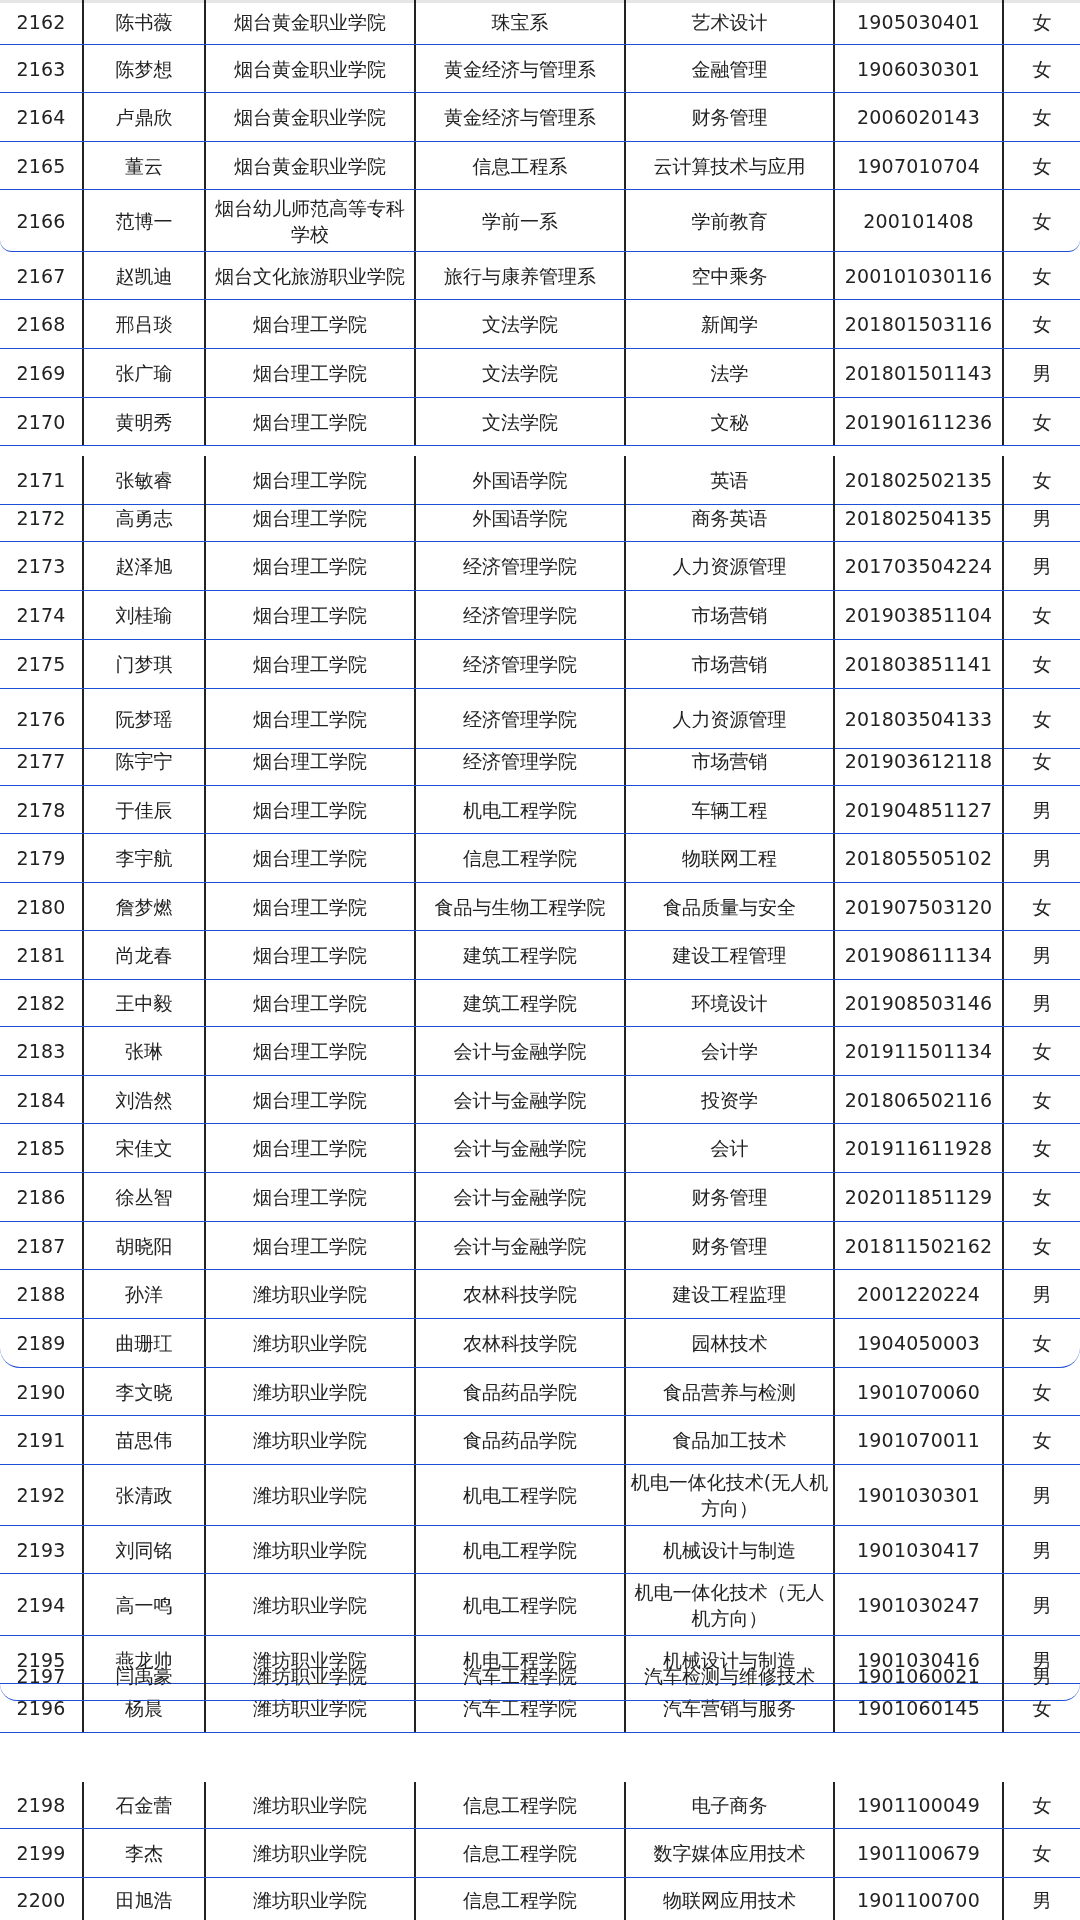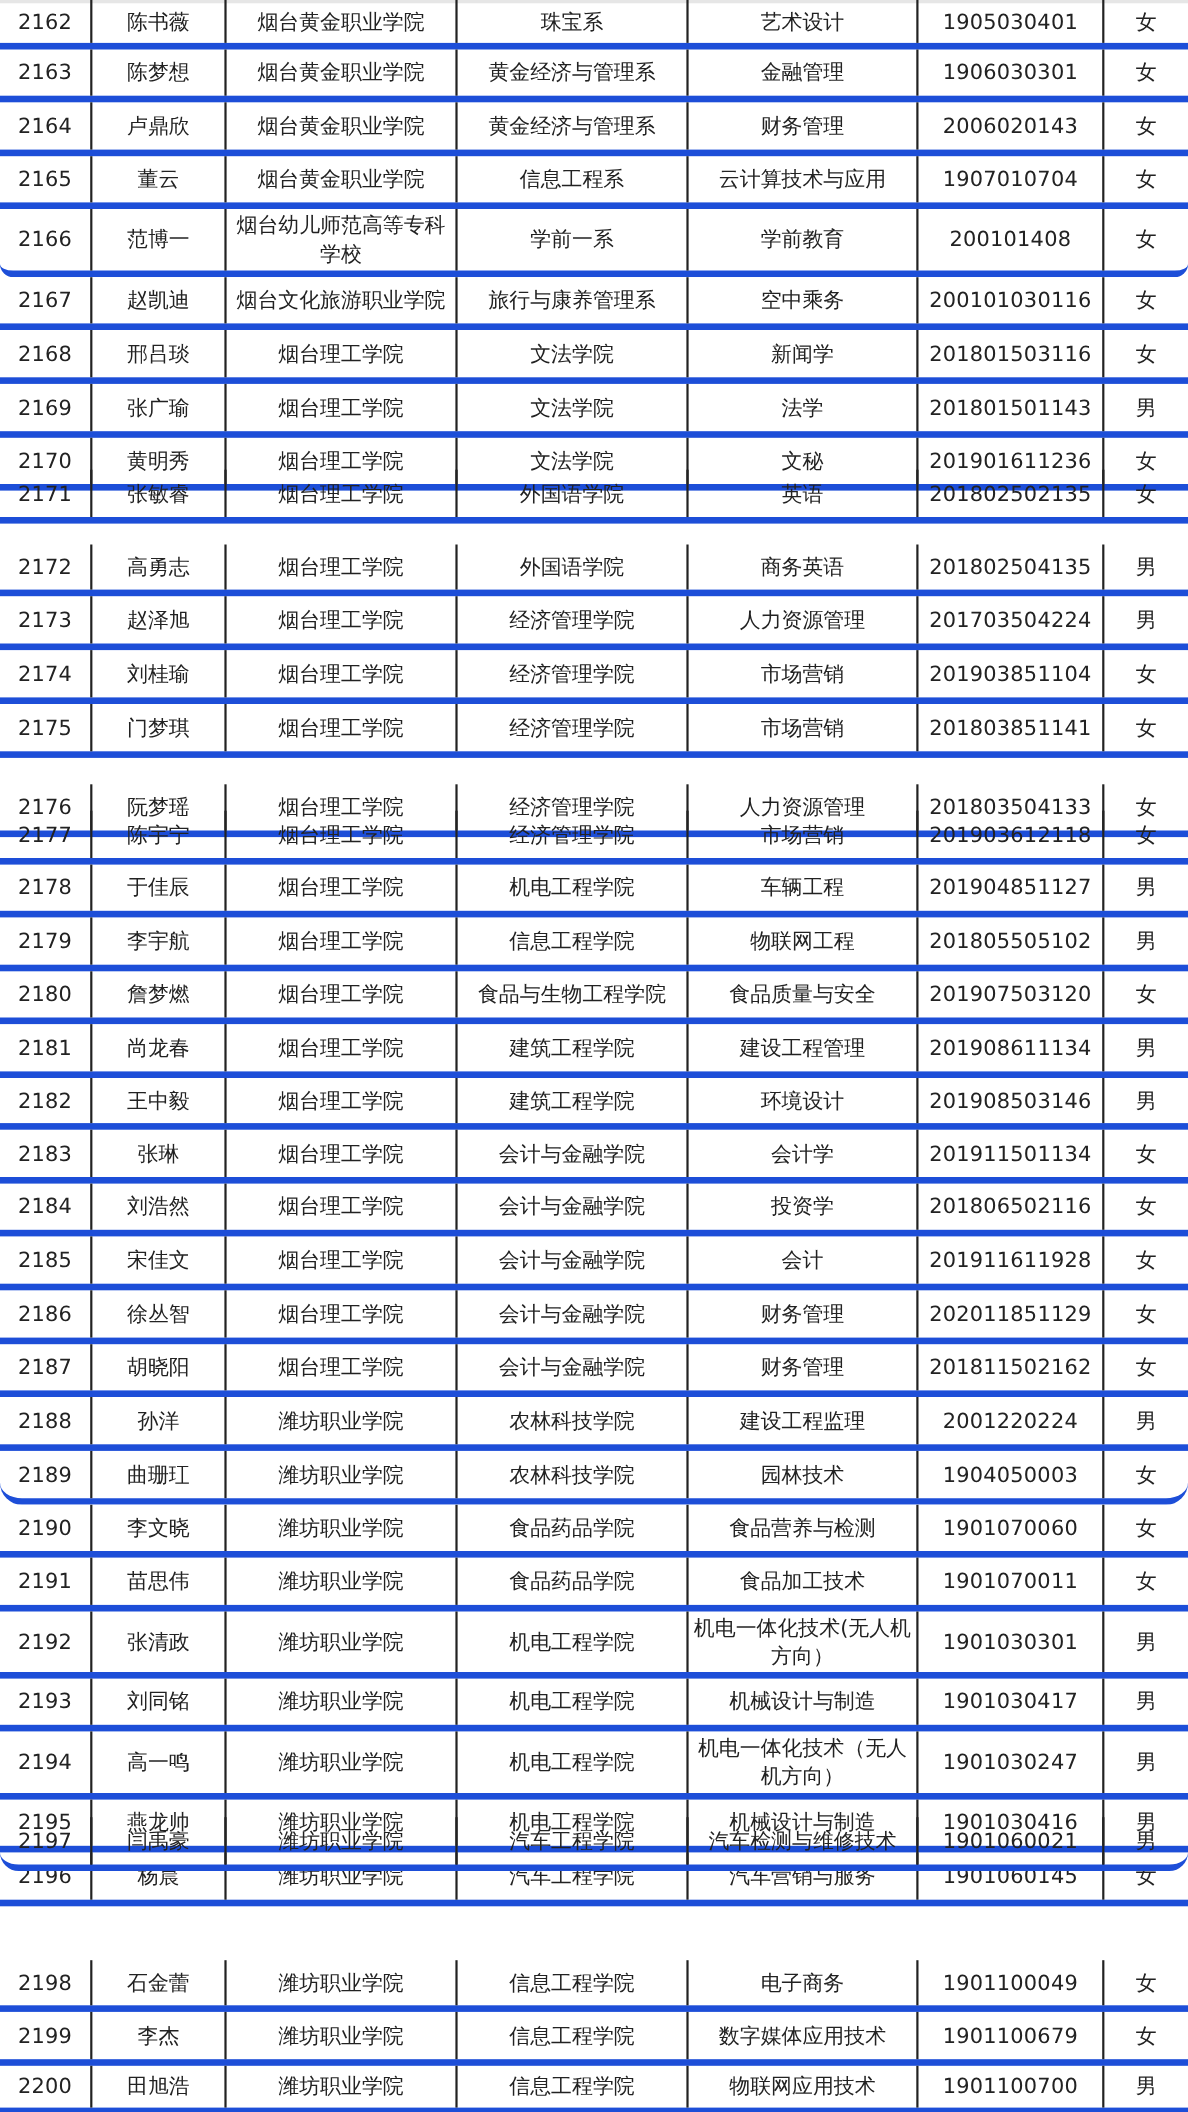--- a/index.html
+++ b/index.html
@@ -1,20 +1,20 @@
 <!DOCTYPE html>
 <html><head>
   <meta charset="utf-8">
   <style>
     html, body { margin: 0; padding: 0; background: #ffffff; }
     body { width: 1080px; height: 1920px; overflow: hidden; position: relative;
            font-family: "DejaVu Sans", "Liberation Sans", sans-serif; color: #222; }
     .topstrip { position: absolute; left: 0; top: 0; width: 1080px; height: 3px; background: #e6e6e6; }
     #table { position: absolute; left: 0; top: 0; width: 1080px; }
-    .row { position: absolute; left: 0; width: 1080px; border-bottom: 6px solid #1d4ed8; box-sizing: border-box; }
+    .row { position: absolute; left: 0; width: 1080px; border-bottom: 1px solid #1d4ed8; box-sizing: border-box; }
     .cell { position: absolute; top: 0; bottom: 0; display: flex; align-items: center; justify-content: center;
             text-align: center; font-size: 19px; line-height: 26px; box-sizing: border-box;
             border-right: 2px solid #222; padding: 0 3px; }
     .c0 { left: 0; width: 84px; }
     .c1 { left: 84px; width: 122px; }
     .c2 { left: 206px; width: 419px; }
     .c3 { left: 625px; width: 210px; }
     .c4 { left: 835px; width: 169px; }
     
     .c2 { left: 206px; width: 210px; }
@@ -103,21 +103,21 @@
     </div>
     <div class="row" style="top: 398px; height: 48px;">
       <div class="cell c0 num">2170</div>
       <div class="cell c1">黄明秀</div>
       <div class="cell c2">烟台理工学院</div>
       <div class="cell c3">文法学院</div>
       <div class="cell c4">文秘</div>
       <div class="cell c5x num">201901611236</div>
       <div class="cell c6">女</div>
     </div>
-    <div class="row" style="top: 427px; height: 49px;">
+    <div class="row" style="top: 456px; height: 49px;">
       <div class="cell c0 num">2171</div>
       <div class="cell c1">张敏睿</div>
       <div class="cell c2">烟台理工学院</div>
       <div class="cell c3">外国语学院</div>
       <div class="cell c4">英语</div>
       <div class="cell c5x num">201802502135</div>
       <div class="cell c6">女</div>
     </div>
     <div class="row" style="top: 495px; height: 47px;">
       <div class="cell c0 num">2172</div>
@@ -148,21 +148,21 @@
     </div>
     <div class="row" style="top: 640px; height: 49px;">
       <div class="cell c0 num">2175</div>
       <div class="cell c1">门梦琪</div>
       <div class="cell c2">烟台理工学院</div>
       <div class="cell c3">经济管理学院</div>
       <div class="cell c4">市场营销</div>
       <div class="cell c5x num">201803851141</div>
       <div class="cell c6">女</div>
     </div>
-    <div class="row" style="top: 713px; height: 48px; padding-left: 47px;">
+    <div class="row" style="top: 689px; height: 60px; padding-left: 47px;">
       <div class="cell c0 num">2176</div>
       <div class="cell c1">阮梦瑶</div>
       <div class="cell c2">烟台理工学院</div>
       <div class="cell c3">经济管理学院</div>
       <div class="cell c4">人力资源管理</div>
       <div class="cell c5x num">201803504133</div>
       <div class="cell c6">女</div>
     </div>
     <div class="row" style="top: 737px; height: 49px;">
       <div class="cell c0 num">2177</div>

